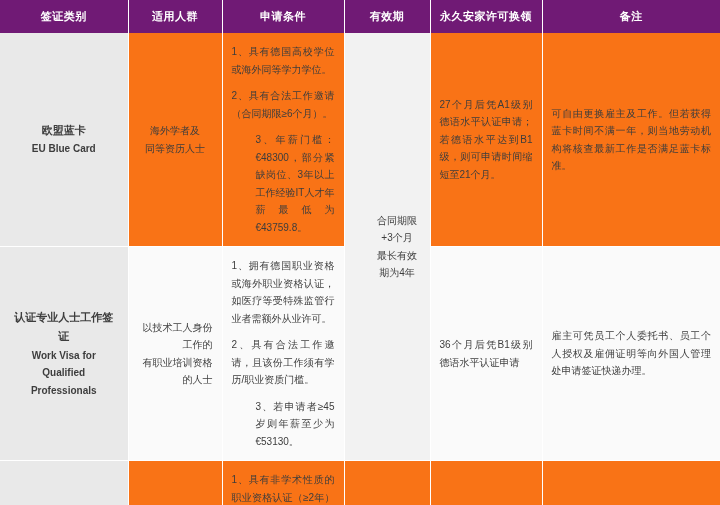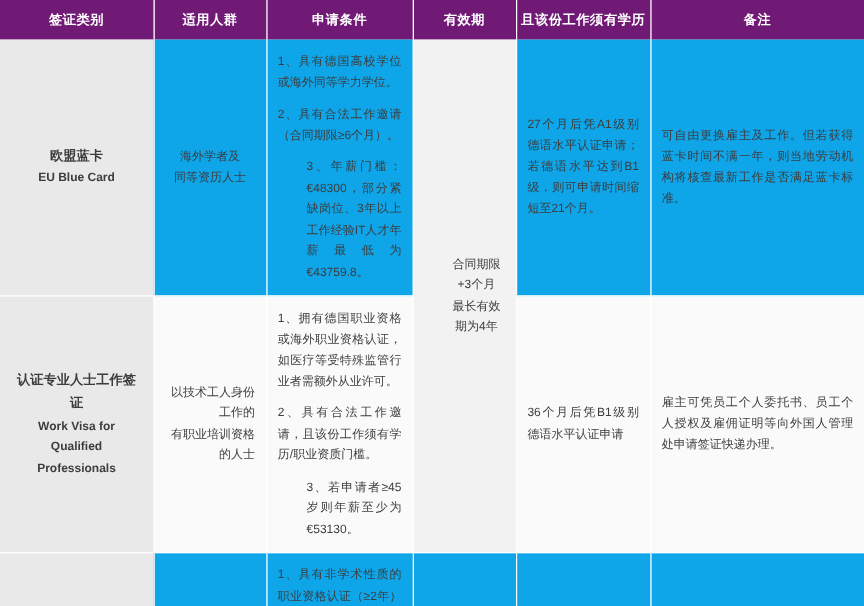--- a/index.html
+++ b/index.html
@@ -46,21 +46,21 @@
   }
   
   col.c0 { width: 128px; }
   col.c1 { width:  94px; }
   col.c2 { width: 122px; }
   col.c3 { width:  86px; }
   col.c4 { width: 112px; }
   col.c5 { width: 178px; }
 
   
-  .row-a td { background: #0ea5e9; }
+  .row-a td { background: #f97316; }
   .row-b td { background: #fafafa; }
   .cat-cell {
     background: #e9e9e9 !important;
     text-align: center;
     font-weight: bold;
     color: #2b2b2b;
     line-height: 1.85;
   }
   .cat-cn { font-size: 11px; display: block; font-weight: bold; }
   .cat-en { font-size: 10px; display: block; font-weight: bold; }
@@ -85,21 +85,21 @@
       <col class="c3">
       <col class="c4">
       <col class="c5">
   </colgroup>
   <thead>
     <tr>
       <th>签证类别</th>
       <th>适用人群</th>
       <th>申请条件</th>
       <th>有效期</th>
-      <th>且该份工作须有学历</th>
+      <th>永久安家许可换领</th>
       <th>备注</th>
     </tr>
   </thead>
   <tbody>
     <tr class="row-a">
       <td class="cat-cell">
         <span class="cat-cn">欧盟蓝卡</span>
         <span class="cat-en">EU Blue Card</span>
       </td>
       <td class="center">

